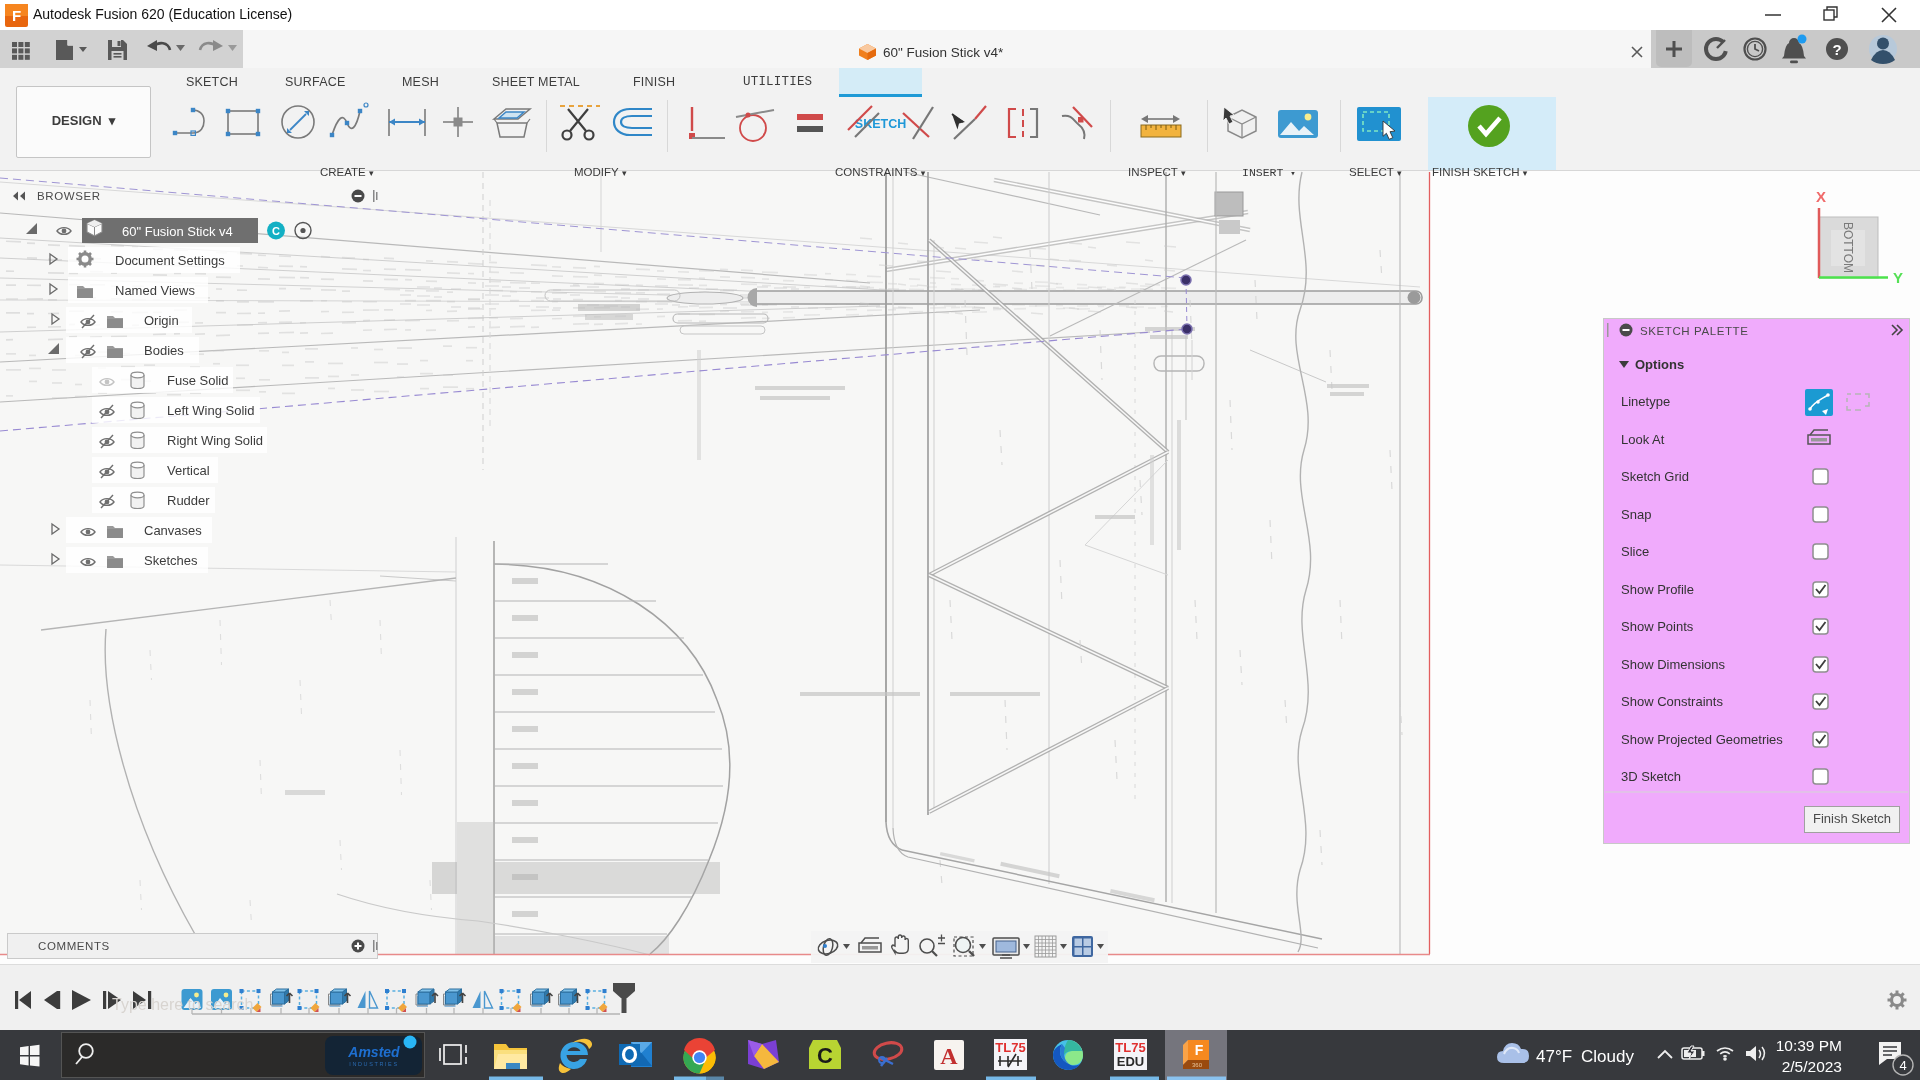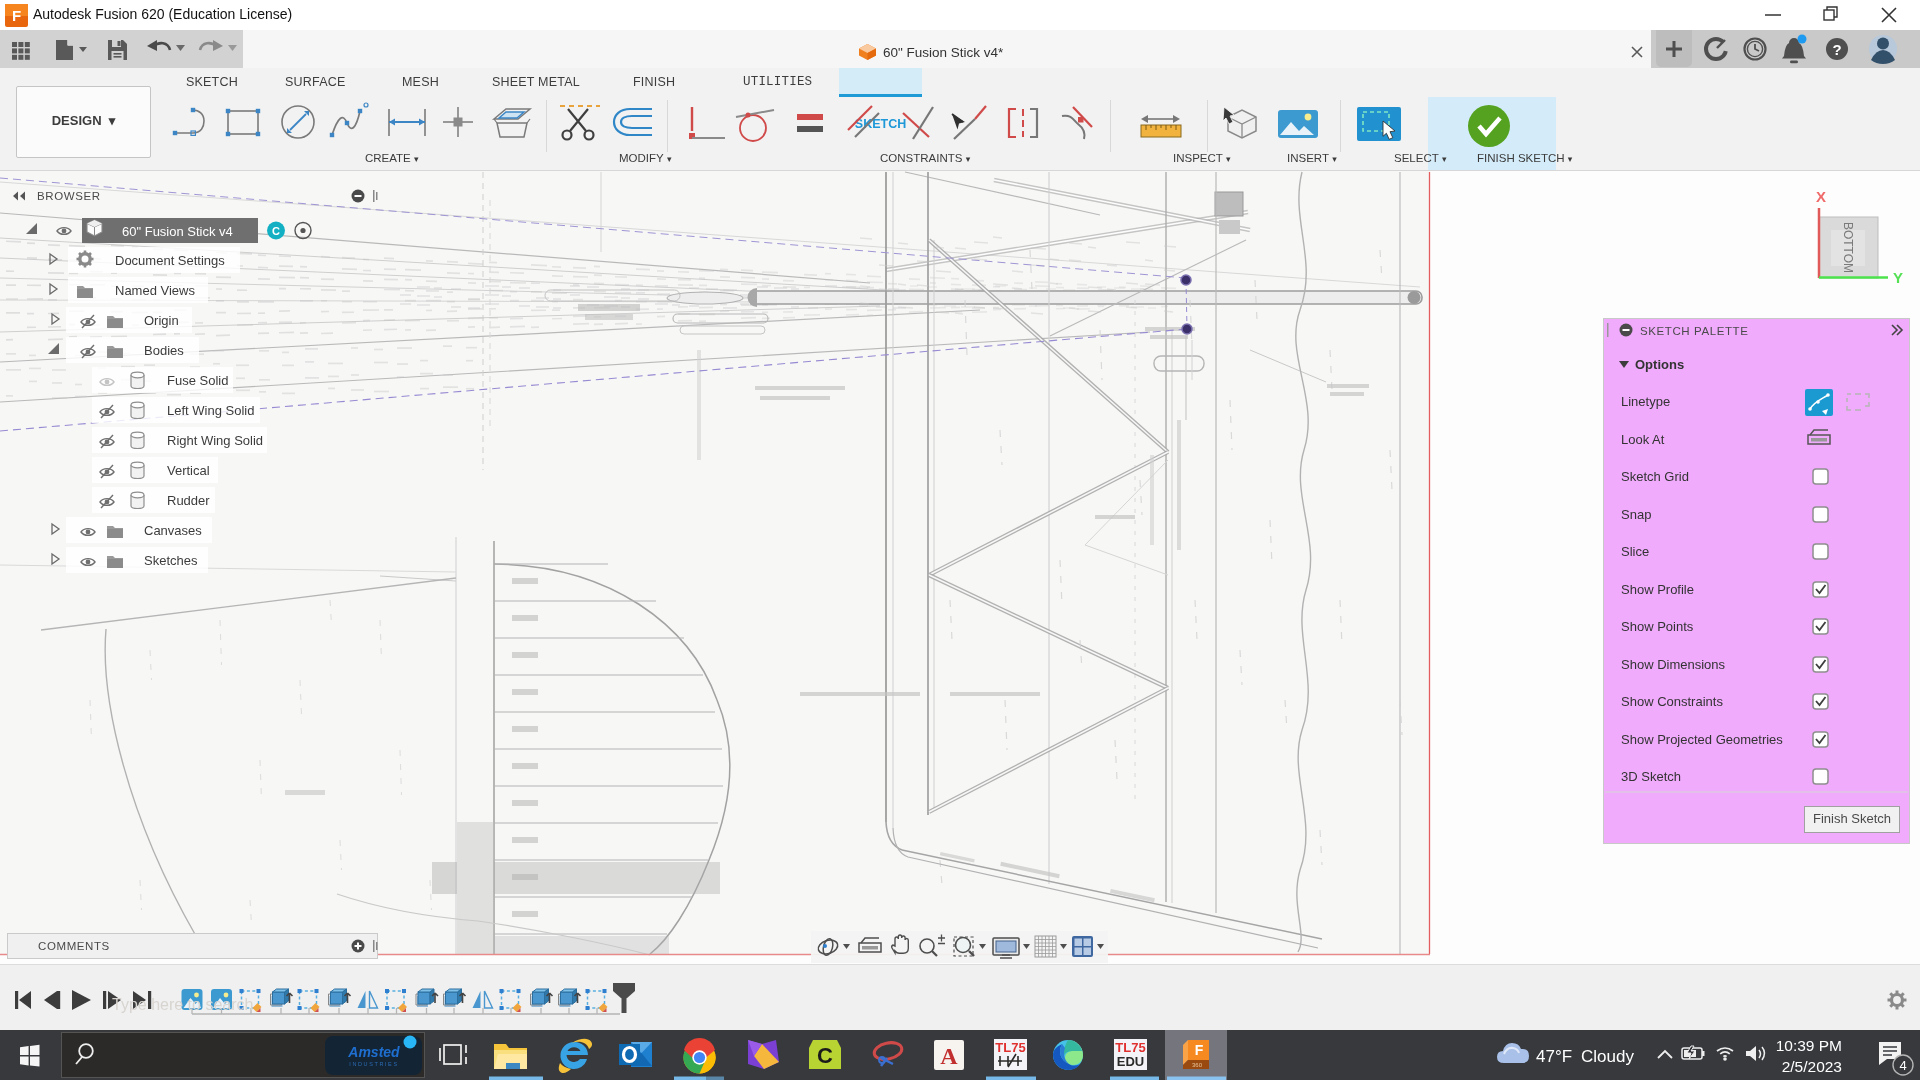--- a/index.html
+++ b/index.html
@@ -15,21 +15,21 @@
   #doctab{left:243px;top:0;width:1408px;height:38px;background:#f6f6f6;border-radius:0 0 0 0;}
   #plustab{left:1656px;top:30px;width:36px;height:37px;background:#bdbdbd;border-radius:0 0 5px 5px;}
   
   #ribbon{left:0;top:68px;width:1920px;height:102px;background:#f2f2f2;border-bottom:1px solid #d7d7d7;}
   .rtab{position:absolute;top:75px;height:22px;font-size:12.5px;color:#3d3d3d;letter-spacing:0.2px;}
   #sketchtab{left:839px;top:0px;width:83px;height:29px;background:#d4ecf7;}
   #sketchtab .lbl{position:absolute;left:0;right:0;top:7px;text-align:center;color:#1e98d8;font-size:12.5px;font-weight:bold;margin-top:42px;}
   #sketchtab .ul{position:absolute;left:0;right:0;bottom:0;height:3.5px;background:#1e9ad6;}
   #designbtn{left:16px;top:86px;width:133px;height:70px;background:#fbfbfb;border:1px solid #c5c5c5;border-radius:2px;}
   #designbtn span{position:absolute;left:0;right:0;top:26px;text-align:center;font-size:13px;font-weight:bold;color:#3c3c3c;}
-  .grplbl{position:absolute;top:152px;font-size:11.5px;color:#3b3b3b;margin-left:45px;}
+  .grplbl{position:absolute;top:166px;font-size:11.5px;color:#3b3b3b;}
   .vsep{position:absolute;top:100px;height:52px;width:1px;background:#d8d8d8;}
   #finishpanel{left:1428px;top:97px;width:128px;height:73px;background:#d4ecf9;}
   
   #canvas{left:0;top:170px;width:1920px;height:794px;background:#fdfdfd;}
   
   #commentsbar{left:7px;top:933px;width:371px;height:26px;background:#f0f0f0;border:1px solid #cacaca;box-sizing:border-box;}
   
   #navbar{left:811px;top:931px;width:297px;height:32px;background:rgba(243,243,243,0.95);}
   
   #palette{left:1603px;top:318px;width:307px;height:526px;background:#f0abfc;border:1px solid #c8c8c8;box-sizing:border-box;}
@@ -930,21 +930,21 @@
       <rect x="1357" y="10" width="44" height="34" rx="2" fill="#2191d0"></rect>
       <rect x="1363" y="15" width="26" height="19" fill="none" stroke="#7fe6c3" stroke-width="1.6" stroke-dasharray="4 3"></rect>
       <path d="M1383 24 l12 10 l-5 0.7 l2.8 6 l-3.6 1.6 l-2.8 -6 l-3.4 3 Z" fill="#fff" stroke="#333" stroke-width="0.9"></path>
       <circle cx="1489" cy="29" r="21" fill="#54a21f"></circle>
       <path d="M1479 29 L1486 37 L1500 21" stroke="#fff" stroke-width="4.5" fill="none"></path>
     </svg>
   <div class="grplbl" style="left:320px;">CREATE&nbsp;<span style="font-size:9px">▾</span></div>
   <div class="grplbl" style="left:574px;">MODIFY&nbsp;<span style="font-size:9px">▾</span></div>
   <div class="grplbl" style="left:835px;">CONSTRAINTS&nbsp;<span style="font-size:9px">▾</span></div>
   <div class="grplbl" style="left:1128px;">INSPECT&nbsp;<span style="font-size:9px">▾</span></div>
-  <div class="grplbl" style="left:1242px;">INSERT&nbsp;<span style="font-size:9px">▾</span></div>
+  <div class="grplbl" style="left:1242px;font-family:Liberation Mono, monospace;">INSERT&nbsp;<span style="font-size:9px">▾</span></div>
   <div class="grplbl" style="left:1349px;">SELECT&nbsp;<span style="font-size:9px">▾</span></div>
   <div class="grplbl" style="left:1432px;">FINISH SKETCH&nbsp;<span style="font-size:9px">▾</span></div>
   <div class="vsep" style="left:546px"></div>
   <div class="vsep" style="left:667px"></div>
   <div class="vsep" style="left:1110px"></div>
   <div class="vsep" style="left:1207px"></div>
   <div class="vsep" style="left:1340px"></div>
 
   <div id="browser">
       <svg class="abs" style="left:7px;top:183px" width="371" height="26">

